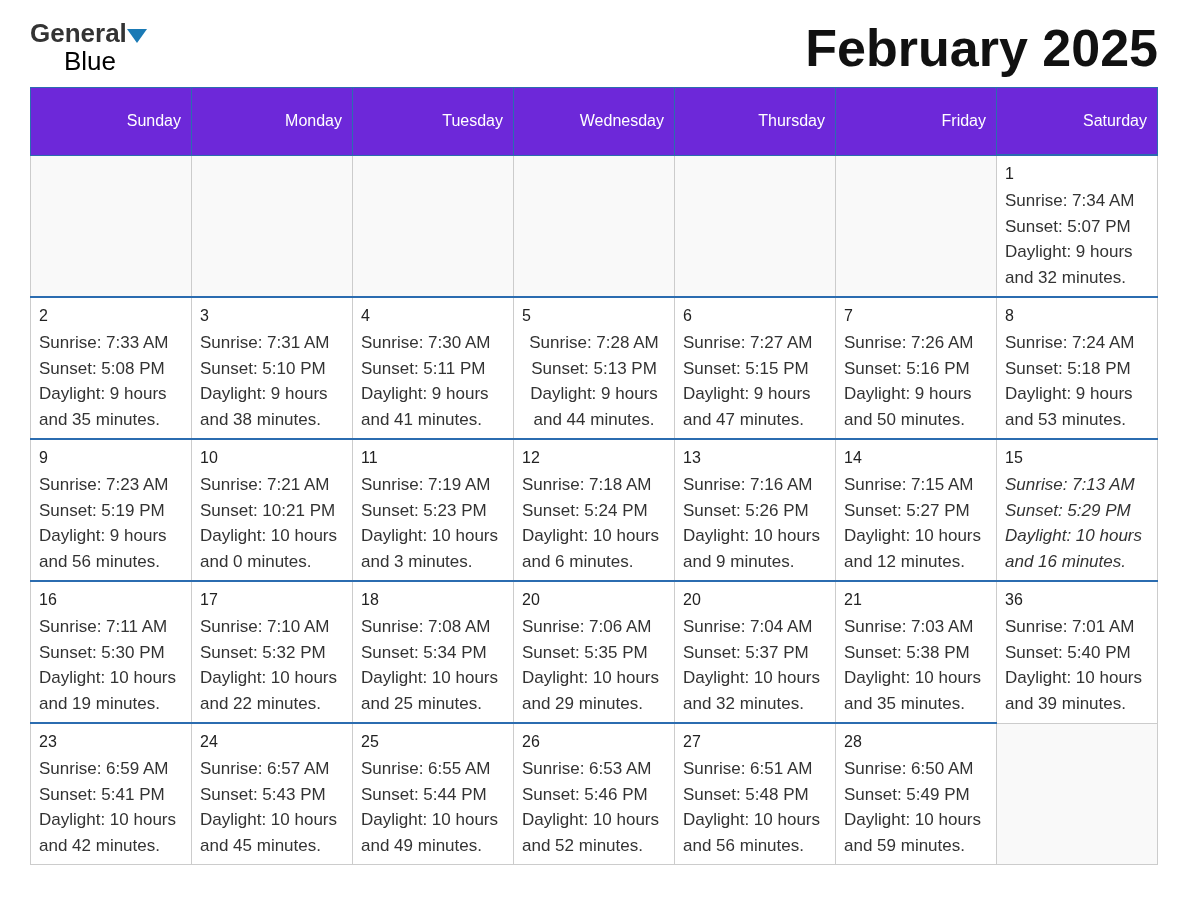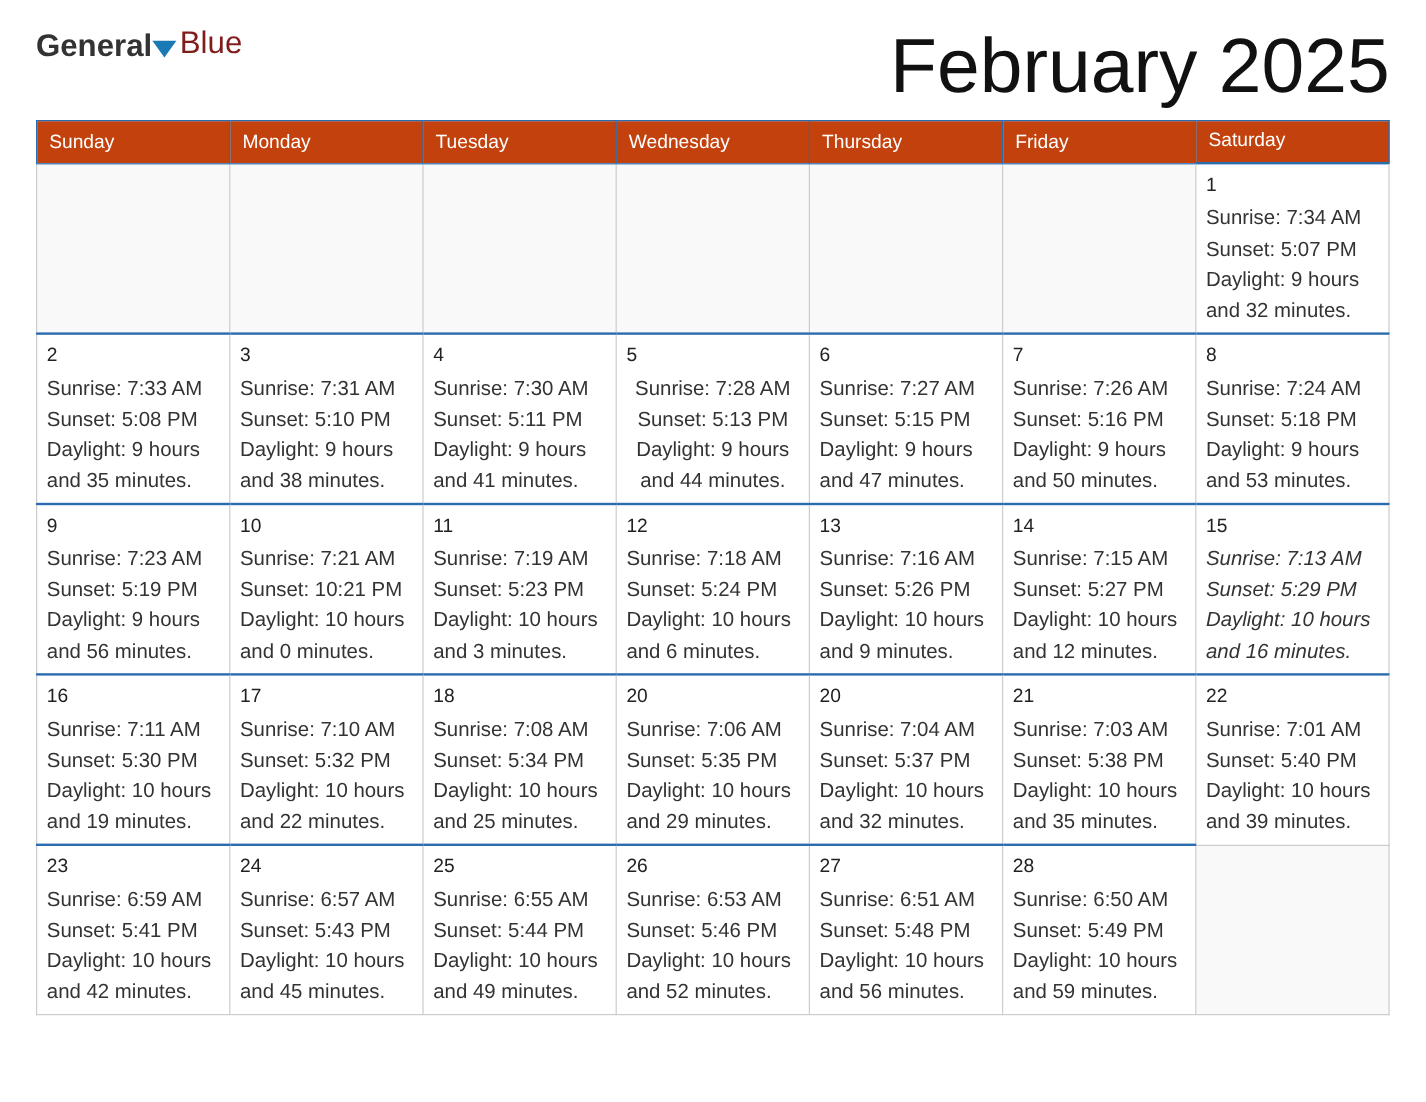--- a/index.html
+++ b/index.html
@@ -12,71 +12,71 @@
       padding: 20px 30px;
     }
     .header {
       display: flex;
       justify-content: space-between;
       align-items: flex-start;
       margin-bottom: 10px;
     }
     .logo {
       display: flex;
-      flex-direction: row;
-      align-items: flex-end;
+      flex-direction: column;
+      align-items: center;
     }
     .logo-text {
       display: flex;
       align-items: flex-end;
       font-size: 26px;
       font-weight: bold;
       color: #333;
       line-height: 1;
     }
     .logo-general { color: #333; }
     .logo-triangle {
       display: inline-block;
       width: 0;
       height: 0;
       border-left: 10px solid transparent;
       border-right: 10px solid transparent;
       border-top: 14px solid #1a7ab5;
       margin: 0 3px 3px 0;
     }
     .logo-blue {
-      color: #7f1d1d;
+      color: #000000;
       font-size: 26px;
     }
     .title-block {
       text-align: right;
     }
     .calendar-title {
-      font-size: 64px;
-      font-weight: normal;
+      font-size: 52px;
+      font-weight: bold;
       color: #111;
       line-height: 1.1;
     }
     .calendar-subtitle {
       font-size: 20px;
       color: #333;
       margin-top: 4px;
     }
     .calendar-table {
       width: 100%;
       border-collapse: collapse;
       margin-top: 10px;
     }
     .calendar-table th {
-      background-color: #c2410c;
+      background-color: #6d28d9;
       color: #fff;
       font-size: 16px;
       font-weight: normal;
-      padding: 8px 10px;
-      text-align: left;
+      padding: 24px 10px;
+      text-align: right;
       border: 1px solid #2b6cb0;
     }
     .calendar-table td {
       width: 14.28%;
       vertical-align: top;
       padding: 6px 8px;
       border: 1px solid #ccc;
       border-top: 2px solid #2b6cb0;
       min-height: 110px;
       height: 130px;
@@ -285,21 +285,21 @@
 and 32 minutes.</div>
         </td>
         <td>
           <span class="day-number">21</span>
           <div class="day-info" style="white-space: pre-line;">Sunrise: 7:03 AM
 Sunset: 5:38 PM
 Daylight: 10 hours
 and 35 minutes.</div>
         </td>
         <td>
-          <span class="day-number">22</span>
+          <span class="day-number">36</span>
           <div class="day-info" style="white-space: pre-line;">Sunrise: 7:01 AM
 Sunset: 5:40 PM
 Daylight: 10 hours
 and 39 minutes.</div>
         </td>
       </tr>
       <tr>
         <td>
           <span class="day-number">23</span>
           <div class="day-info" style="white-space: pre-line;">Sunrise: 6:59 AM

